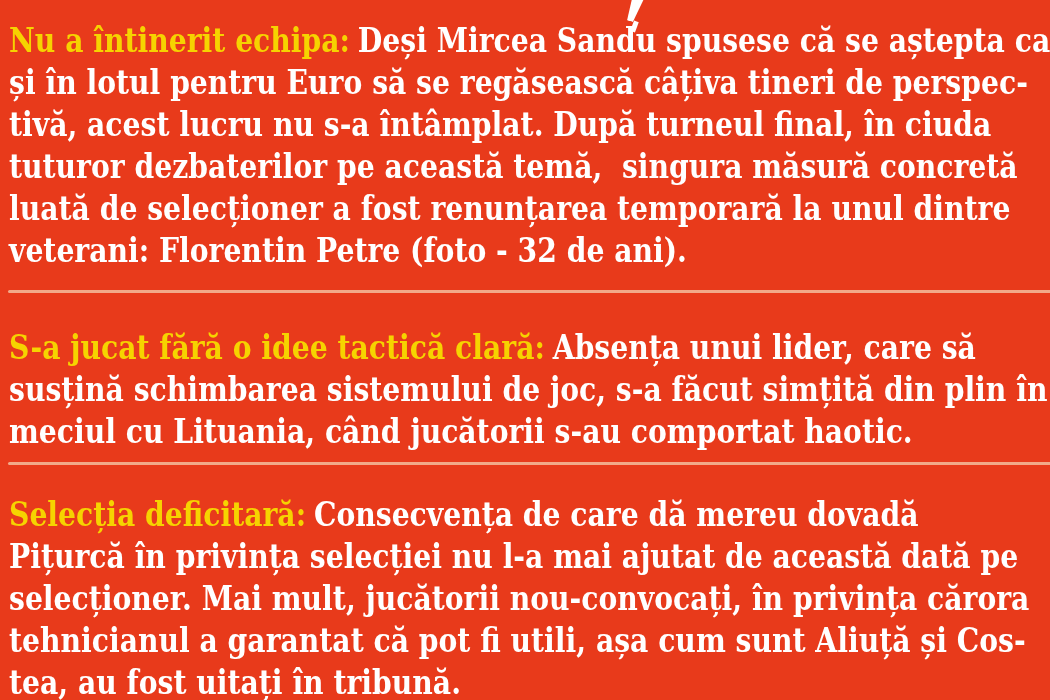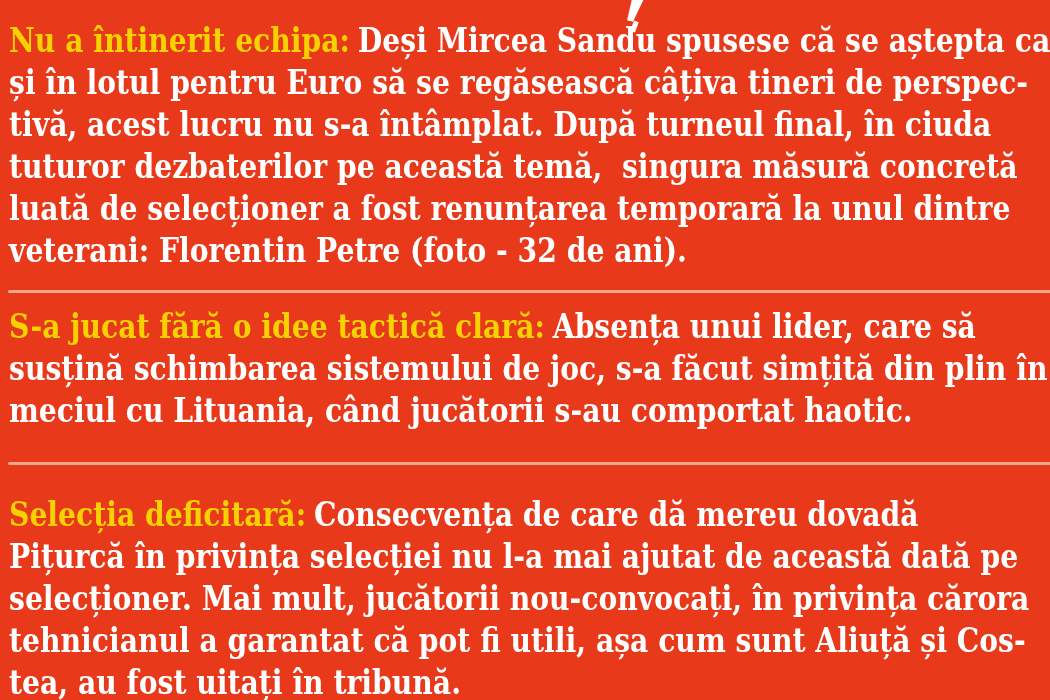--- a/index.html
+++ b/index.html
@@ -41,21 +41,21 @@
     position: absolute;
     left: 8px;
     right: 0;
     height: 3px;
     background: var(--divider, #F2A989);
     border-radius: 2px 0 0 2px;
   }
   #divider-1 { top: 290px; }
   #divider-2 { top: 462px; }
   #section-1 { top: 19px; }
-  #section-2 { top: 305px; }
+  #section-2 { top: 326px; }
   #section-3 { top: 493px; }
   .fragment {
     position: absolute;
     background: #FFFFFF;
   }
   .fragment-main {
     left: 627px;
     top: -6px;
     width: 15px;
     height: 28px;

